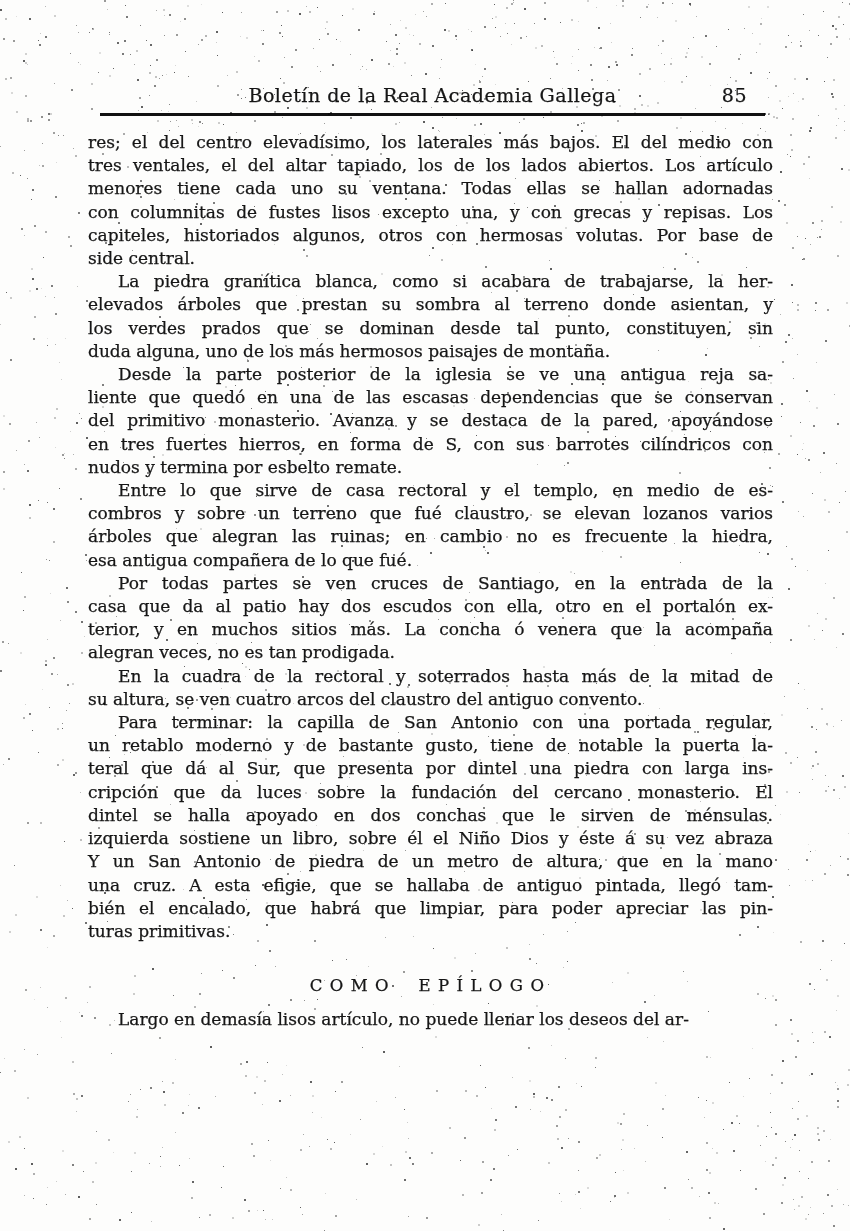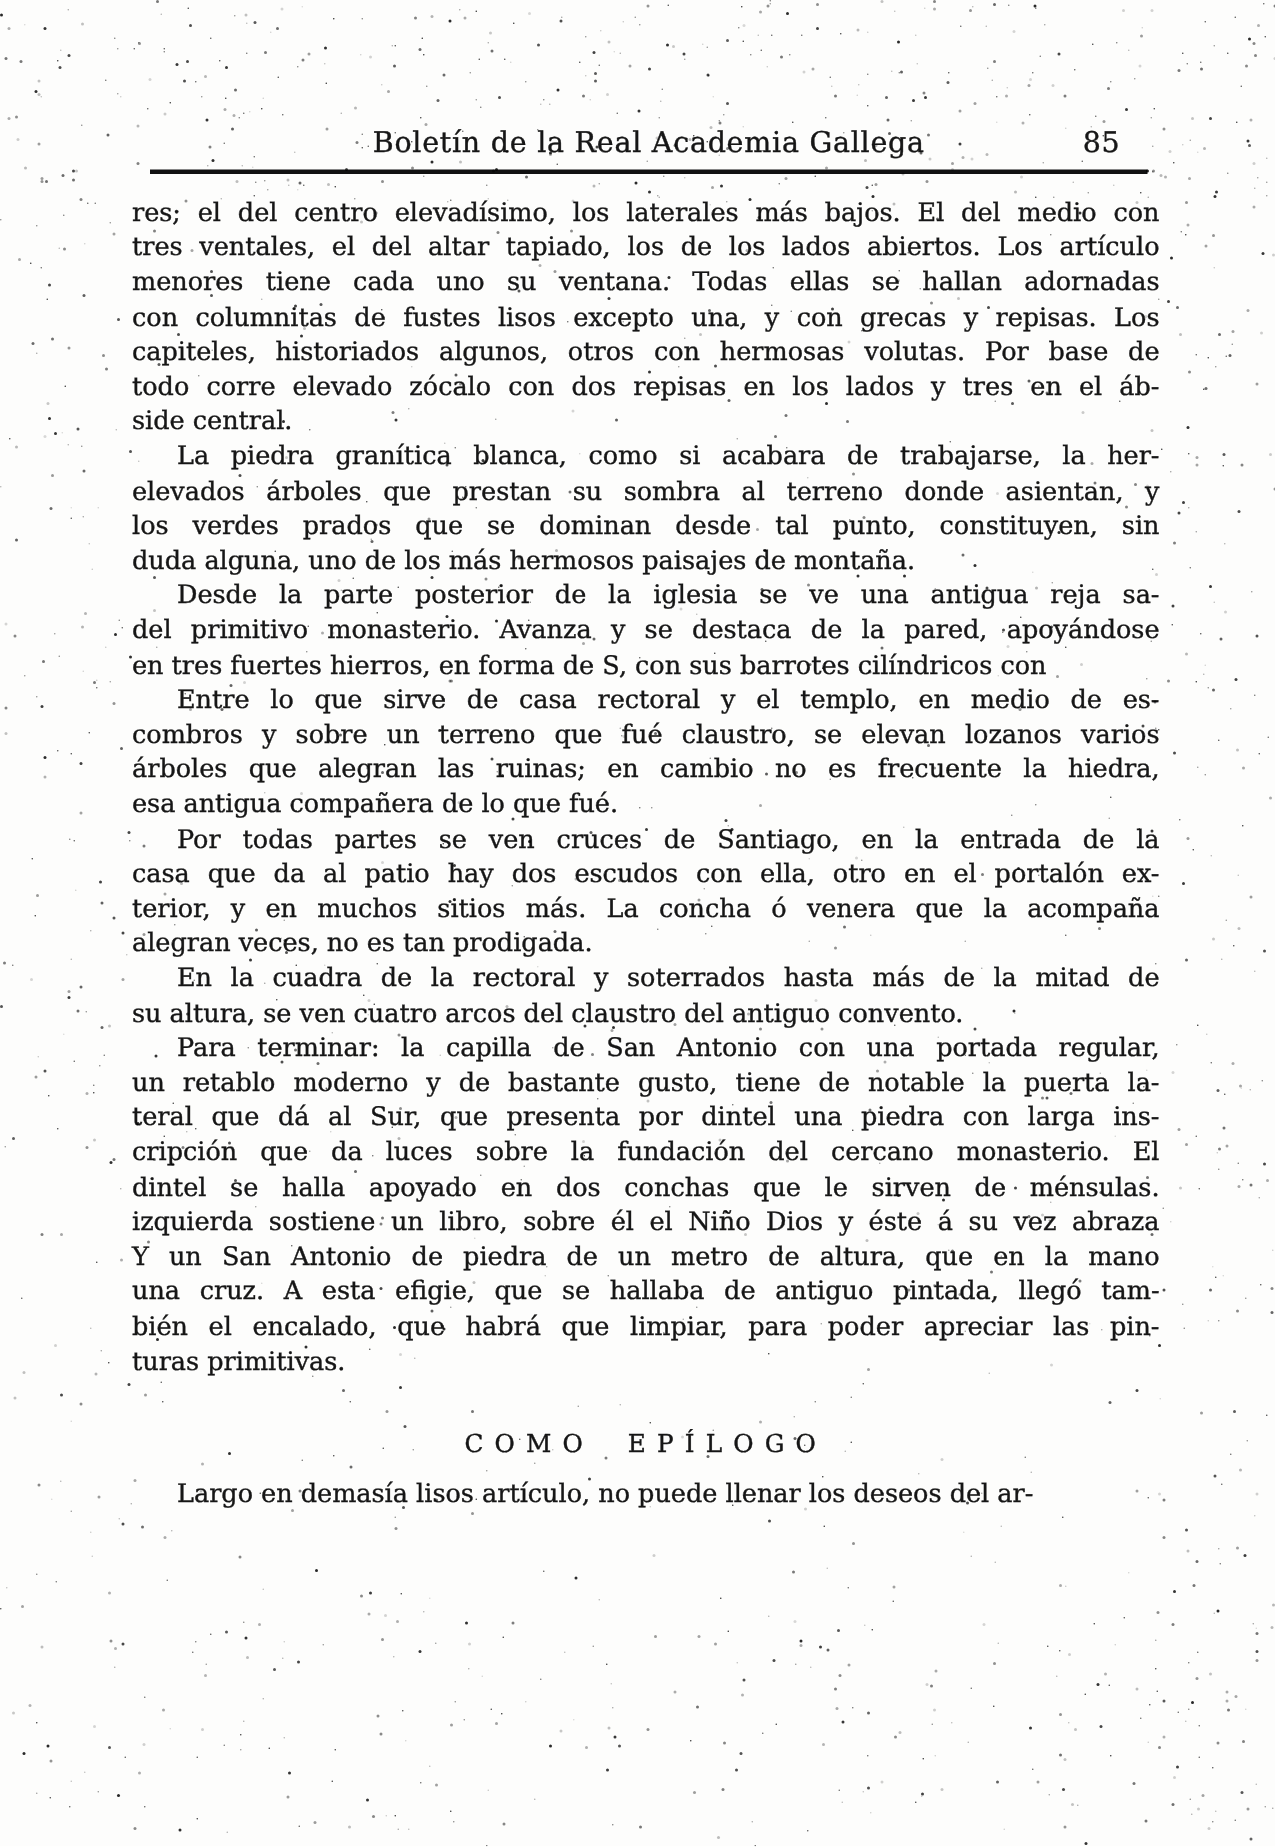--- a/index.html
+++ b/index.html
@@ -1717,37 +1717,38 @@
 
   <main class="body">
 
     <div class="paragraph">
 
     <div class="line">res; el del centro elevadísimo, los laterales más bajos. El del medio con</div>
         <div class="line">tres ventales, el del altar tapiado, los de los lados abiertos. Los artículo</div>
         <div class="line">menores tiene cada uno su ventana. Todas ellas se hallan adornadas</div>
         <div class="line">con columnitas de fustes lisos excepto una, y con grecas y repisas. Los</div>
         <div class="line">capiteles, historiados algunos, otros con hermosas volutas. Por base de</div>
-        <div class="line">todo corre elevado zócalo con dos repisas en los lados y tres en el áb-</div>
         <div class="line">side central.</div>
       </div>
 
     <div class="paragraph indent">
 
     <div class="line">La piedra granítica blanca, como si acabara de trabajarse, la her-</div>
         <div class="line">elevados árboles que prestan su sombra al terreno donde asientan, y</div>
         <div class="line">los verdes prados que se dominan desde tal punto, constituyen, sin</div>
         <div class="line">duda alguna, uno de los más hermosos paisajes de montaña.</div>
       </div>
 
     <div class="paragraph indent">
 
     <div class="line">Desde la parte posterior de la iglesia se ve una antigua reja sa-</div>
+        <div class="line">liente que quedó en una de las escasas dependencias que se conservan</div>
         <div class="line">del primitivo monasterio. Avanza y se destaca de la pared, apoyándose</div>
         <div class="line">en tres fuertes hierros, en forma de S, con sus barrotes cilíndricos con</div>
+        <div class="line">nudos y termina por esbelto remate.</div>
       </div>
 
     <div class="paragraph indent">
 
     <div class="line">Entre lo que sirve de casa rectoral y el templo, en medio de es-</div>
         <div class="line">combros y sobre un terreno que fué claustro, se elevan lozanos varios</div>
         <div class="line">árboles que alegran las ruinas; en cambio no es frecuente la hiedra,</div>
         <div class="line">esa antigua compañera de lo que fué.</div>
       </div>
 

